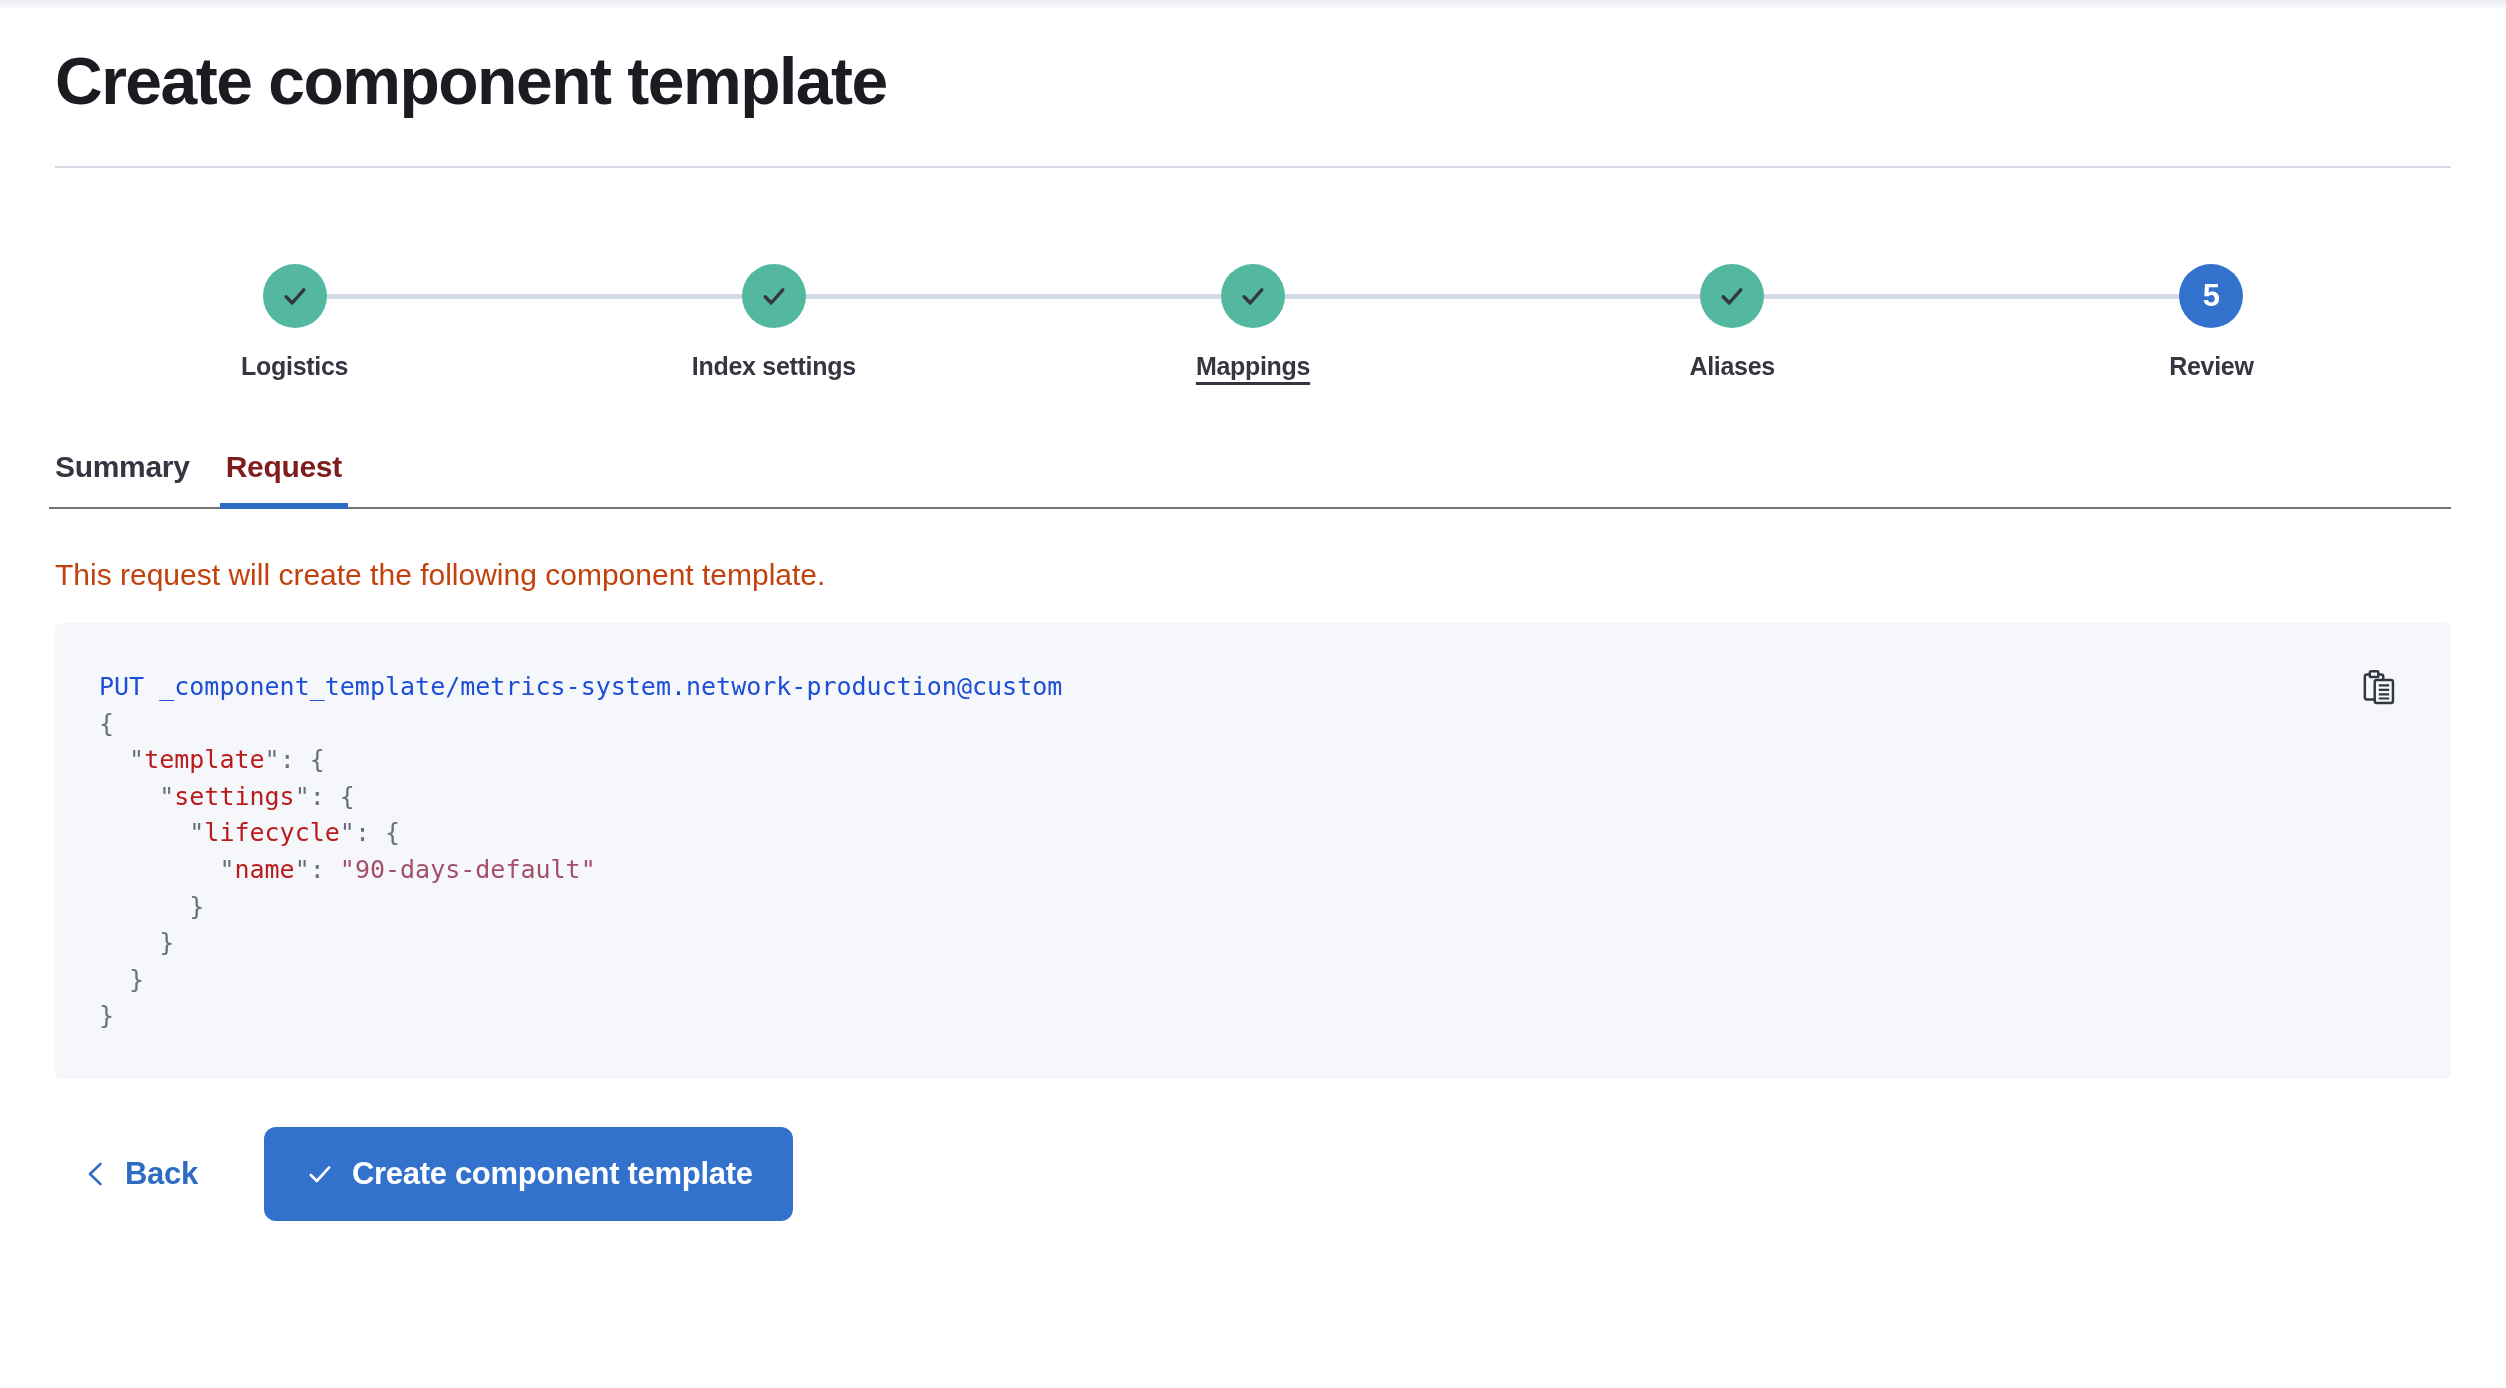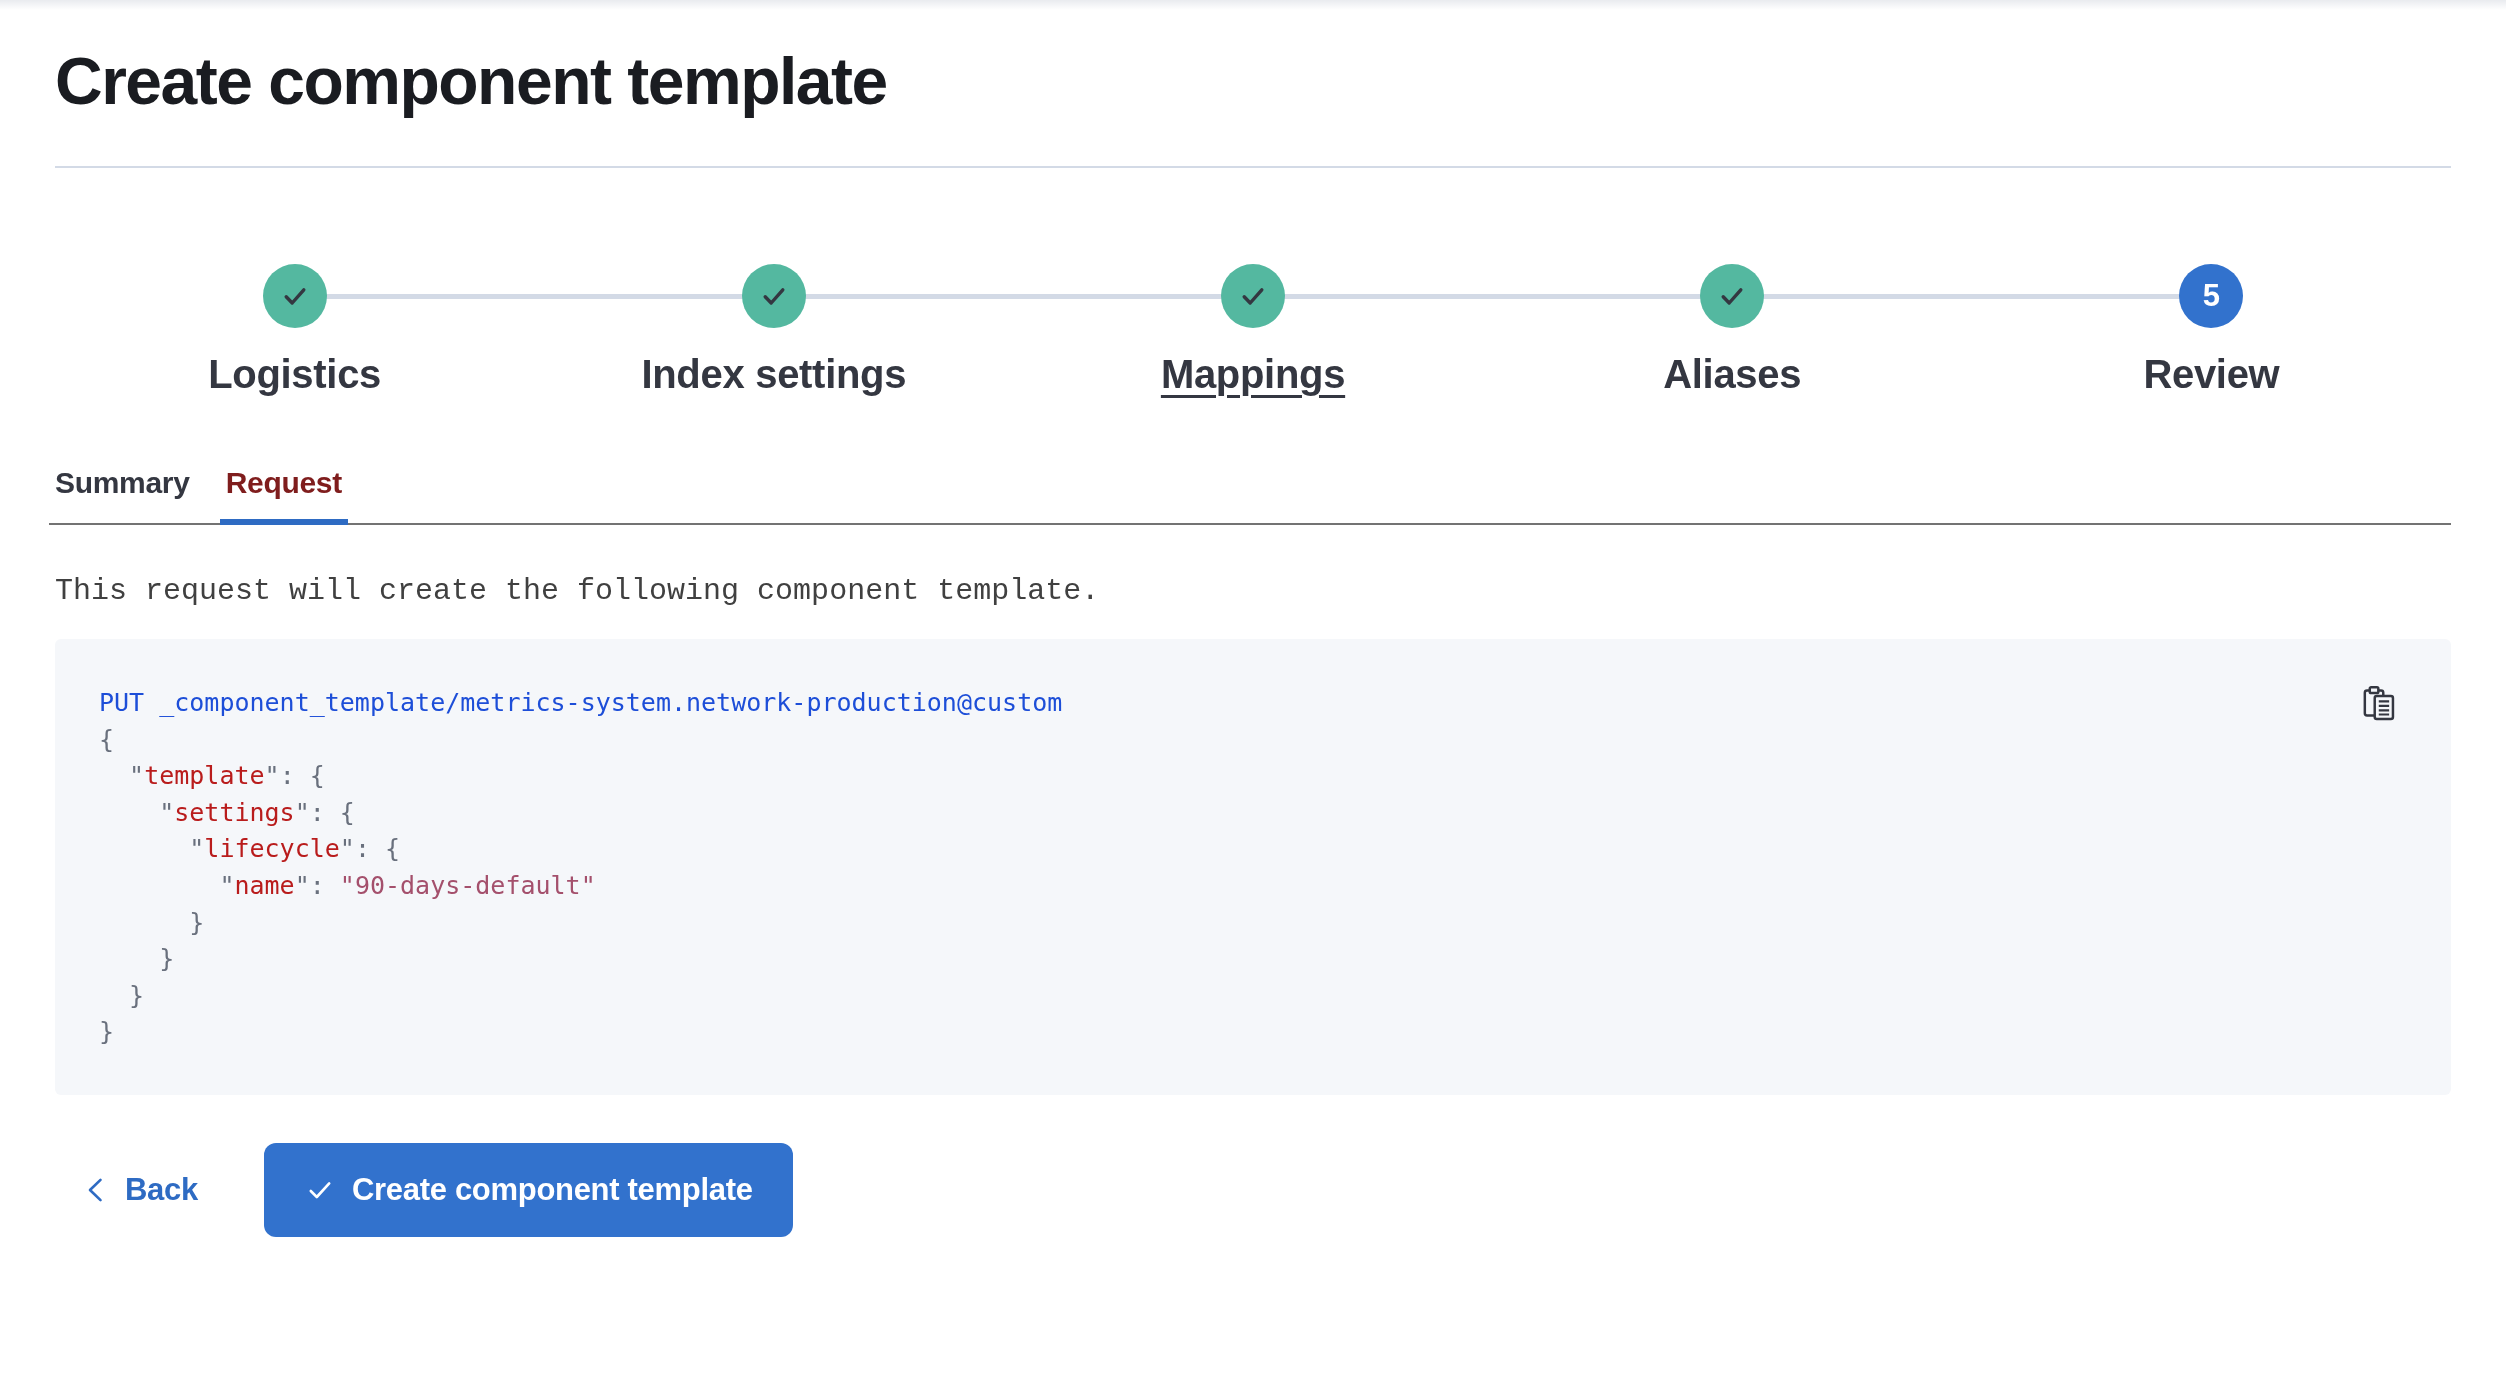--- a/index.html
+++ b/index.html
@@ -45,21 +45,21 @@
   .step-circle {
     width: 64px; height: 64px; border-radius: 50%;
     display: flex; align-items: center; justify-content: center;
     position: relative; z-index: 1;
   }
   .step-circle.complete { background: #54b8a0; }
   .step-circle.current  { background: #3272cd; }
   .step-number { color: #ffffff; font-size: 31px; font-weight: 700; }
   .step-label {
     margin-top: 24px;
-    font-size: 40px; font-weight: 700; color: #343741;
+    font-size: 25px; font-weight: 700; color: #343741;
     letter-spacing: -0.3px;
   }
   .step-label.underline { text-decoration: underline; text-decoration-thickness: 3px; text-underline-offset: 7px; }
 
   
   .review-heading {
     margin-top: 82px;
     font-size: 49px; line-height: 60px; font-weight: 700;
     letter-spacing: -0.8px; color: #1a1c21;
   }
@@ -75,21 +75,21 @@
     margin-bottom: -2px;
     border-bottom: 6px solid transparent;
     font-size: 30px; line-height: 40px; font-weight: 700;
     color: #343741; cursor: pointer; letter-spacing: -0.3px;
   }
   .tab.active { color: #7f1d1d; border-bottom-color: #2e6bc3; }
 
   
   .desc {
     margin-top: 44px;
-    font-size: 30px; line-height: 44px; color: #404040; font-family: Liberation Mono, monospace;
+    font-size: 30px; line-height: 44px; color: #c2410c;
   }
 
   
   .code-block {
     position: relative;
     margin-top: 26px;
     background: #f5f7fa;
     border-radius: 6px;
     padding: 46px 110px 44px 44px;
   }

